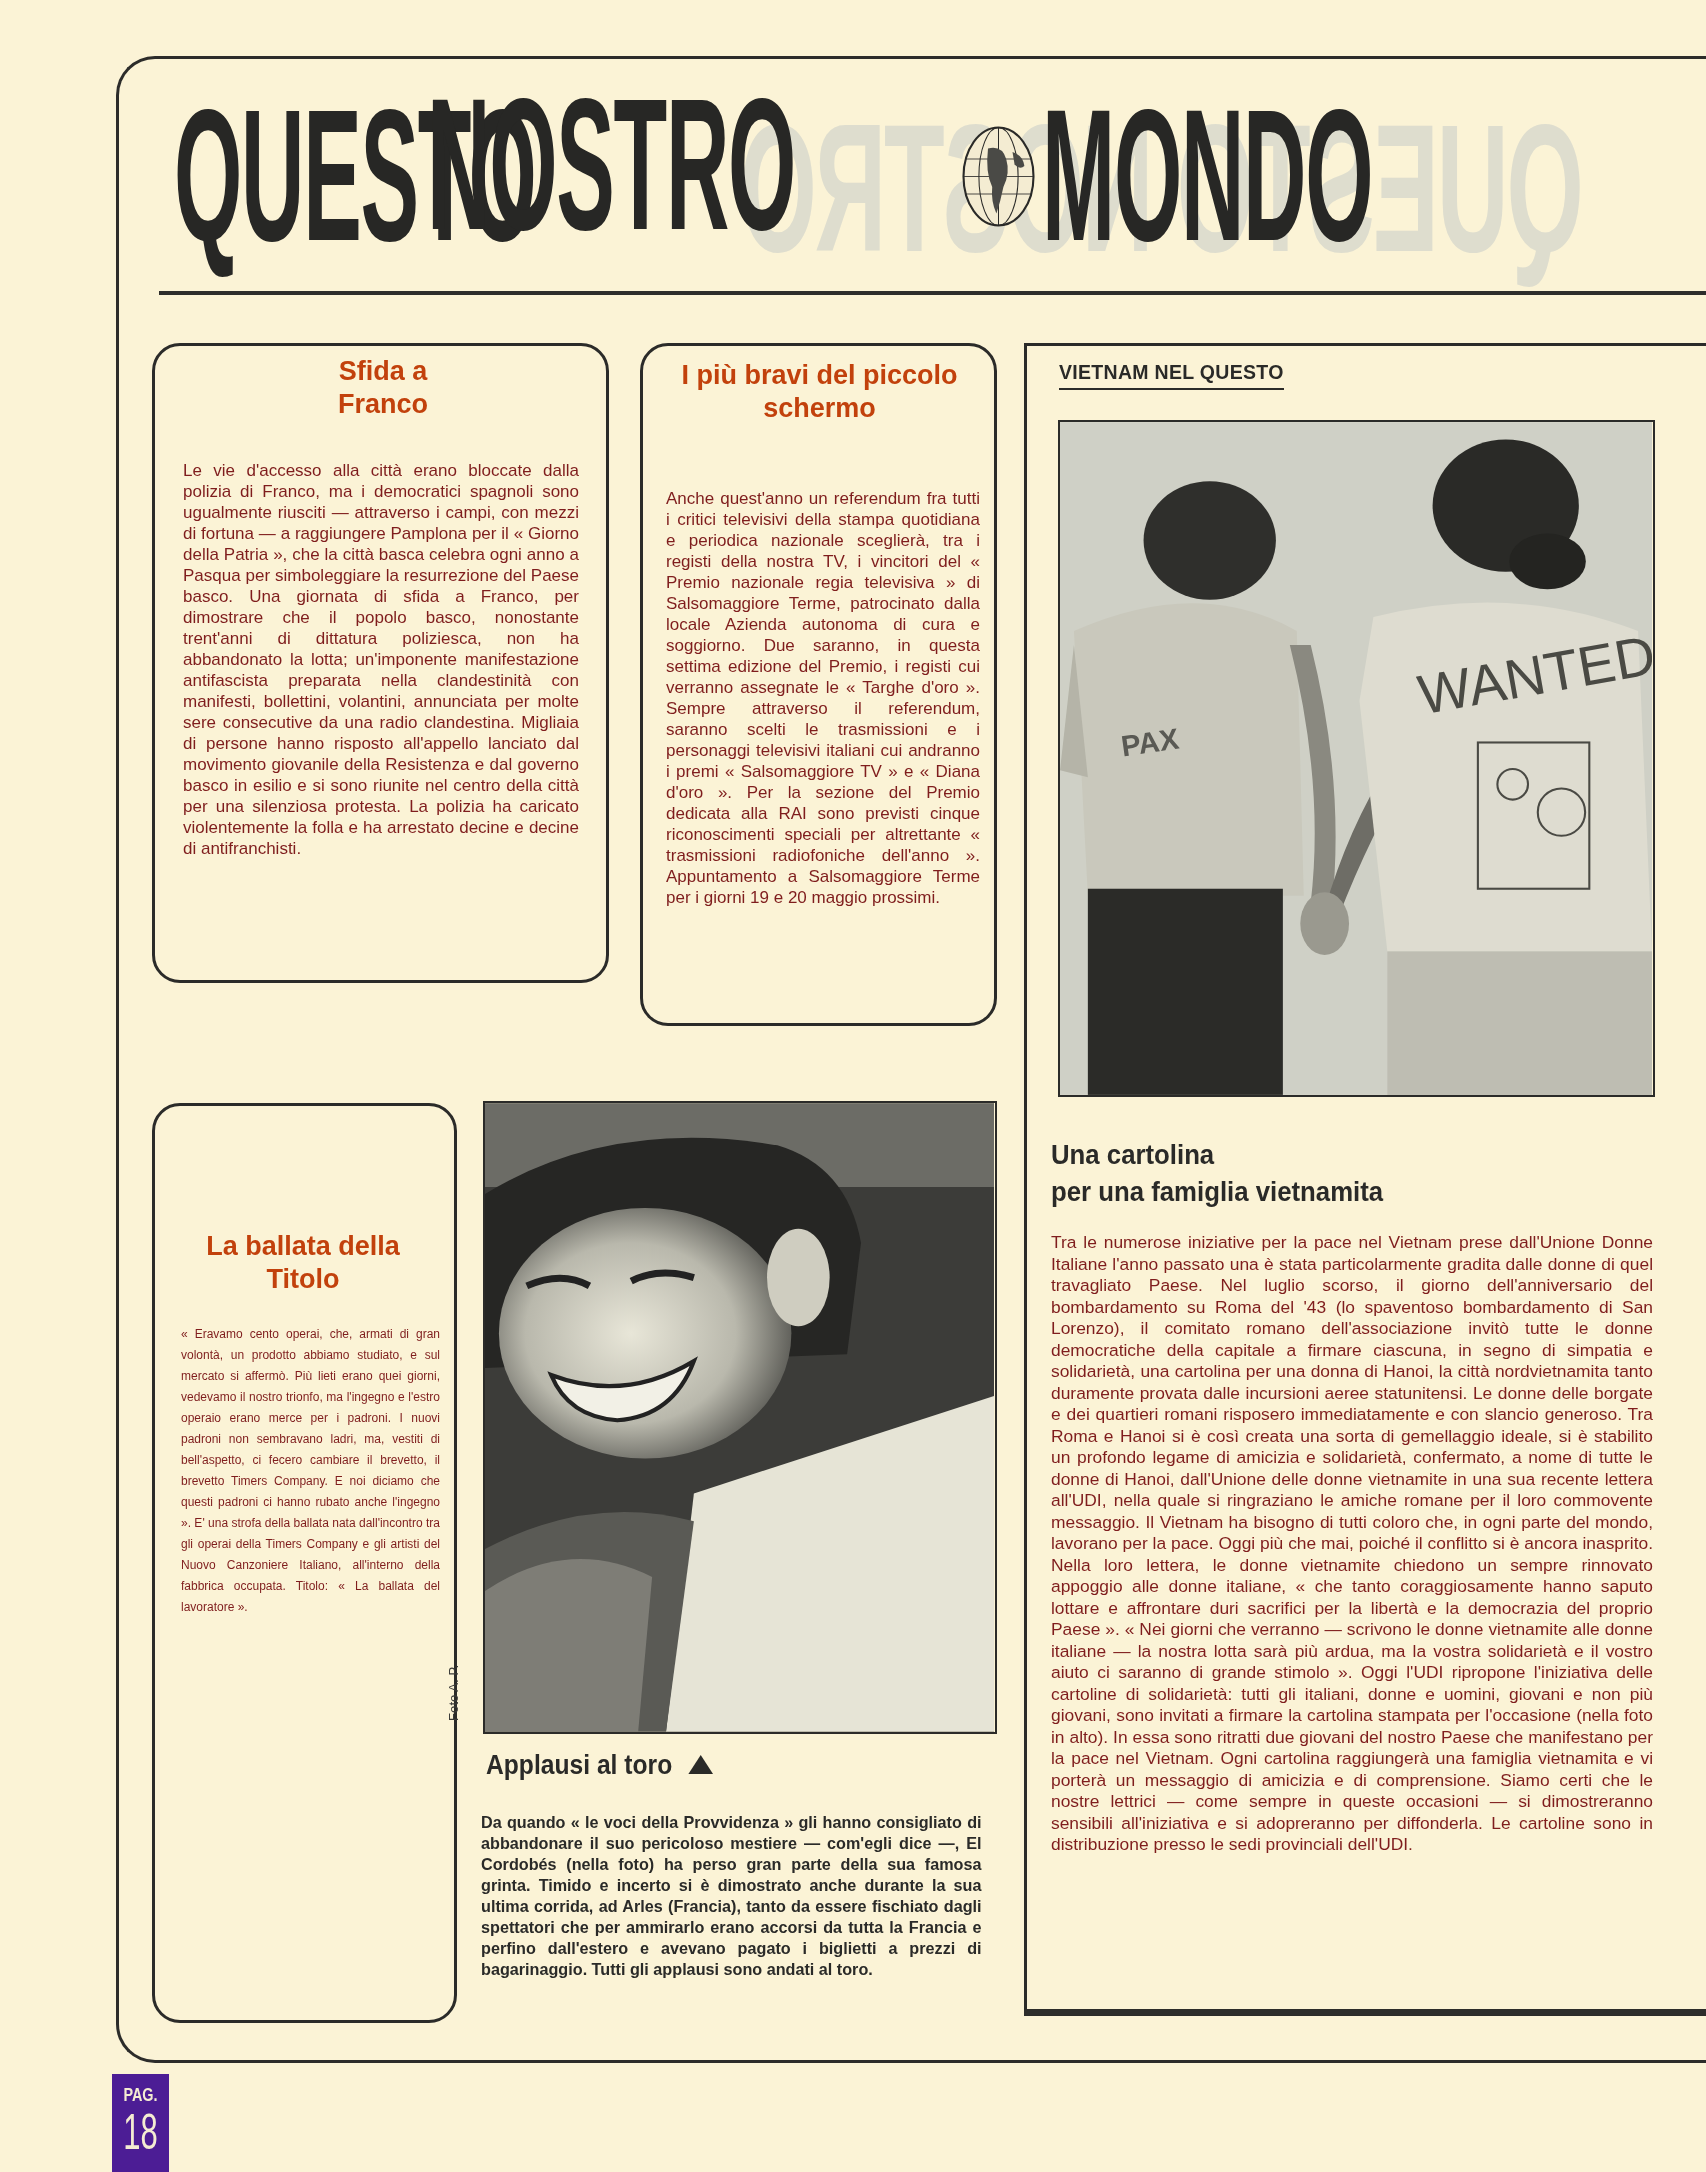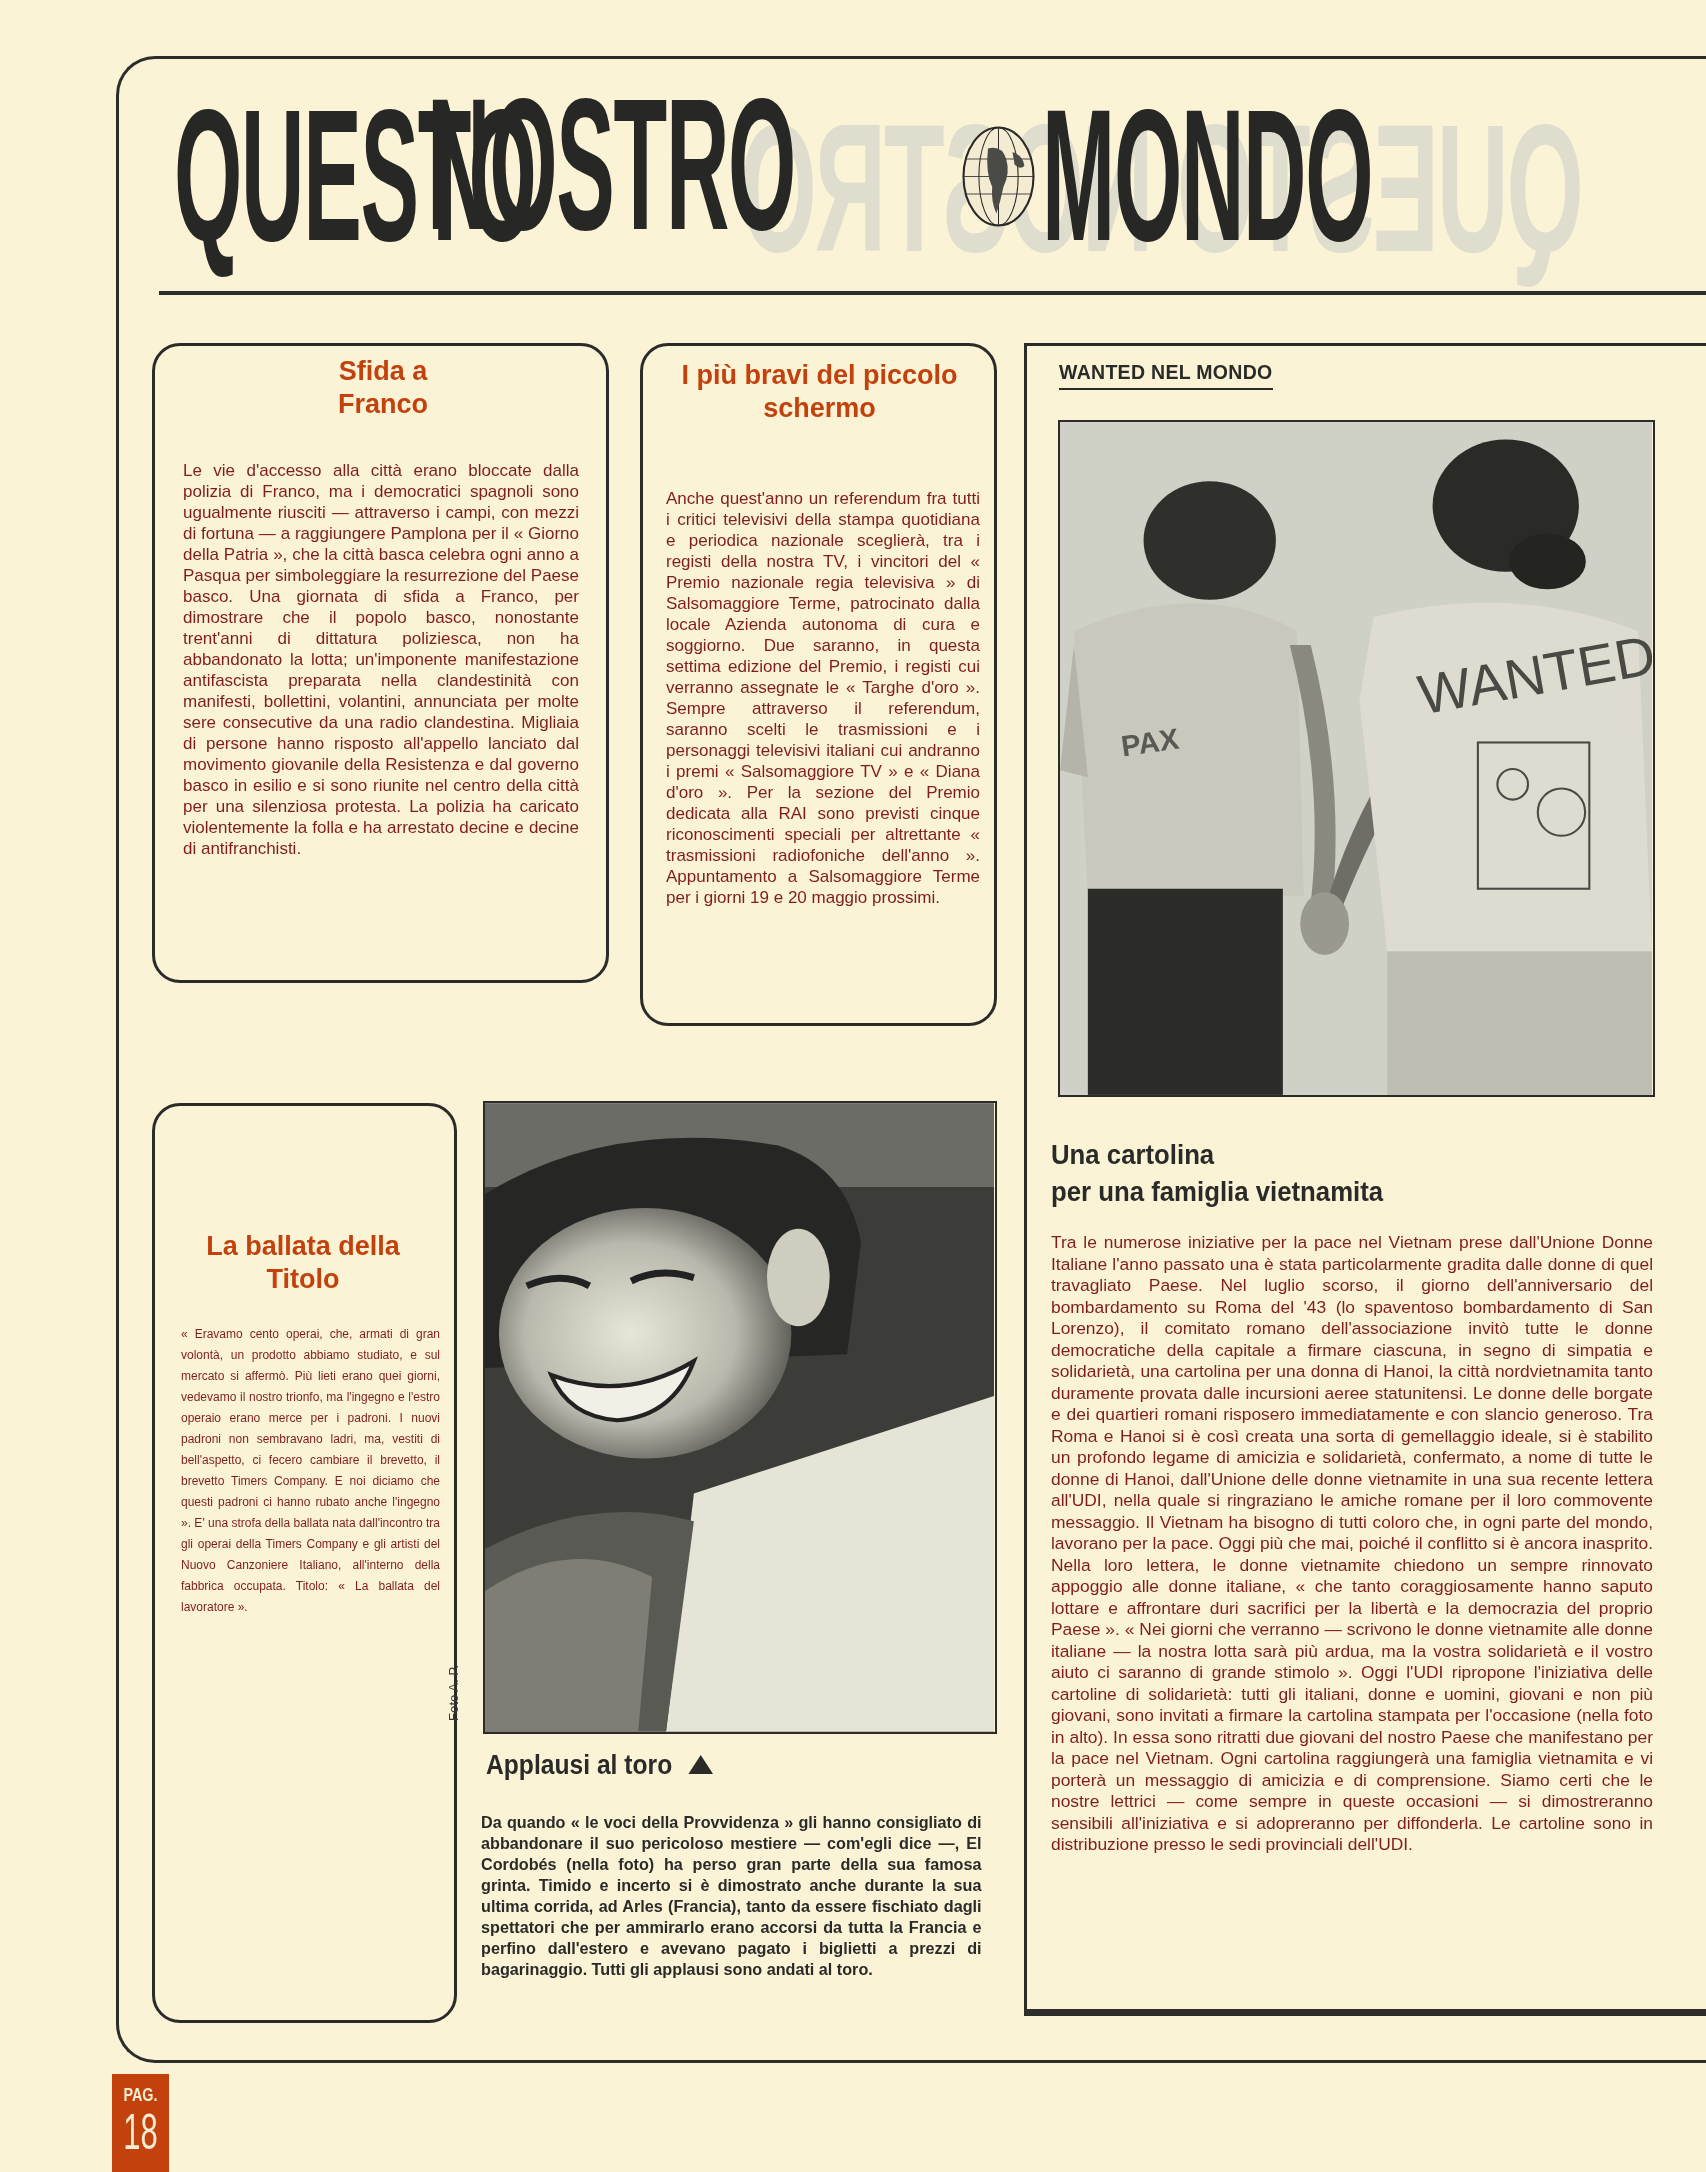--- a/index.html
+++ b/index.html
@@ -125,21 +125,21 @@
       transform: scaleX(1); transform-origin: left top;
     }
 
     #rule-bottom-right {
       left: 1024px; top: 2009px; width: 683px; height: 5.6px; background: #2d2d2b;
     }
 
     
     #page-badge {
       left: 112px; top: 2074px; width: 57px; height: 98px;
-      background: #c2410c; color: #f4ecd2; text-align: center;
+      background: #4c1d95; color: #f4ecd2; text-align: center;
       box-sizing: border-box; padding-top: 11px;
     }
     #page-label { font-size: 18px; font-weight: bold; line-height: 21px;
       transform: scaleX(0.8); display: block; }
     #page-num { font-size: 50px; line-height: 53px; display: block;
       transform: scaleX(0.62); }
 
     
     svg { display: block; }
   </style>
@@ -214,21 +214,21 @@
 </div>
 <div id="photo-credit" class="abs">Foto A. P.</div>
 
 <div id="applausi-title" class="abs">
   <span>Applausi al toro</span>
   <span id="triangle-icon"></span>
 </div>
 <p id="applausi-text" class="abs" style="margin:0;">Da quando « le voci della Provvidenza » gli hanno consigliato di abbandonare il suo pericoloso mestiere — com'egli dice —, El Cordobés (nella foto) ha perso gran parte della sua famosa grinta. Timido e incerto si è dimostrato anche durante la sua ultima corrida, ad Arles (Francia), tanto da essere fischiato dagli spettatori che per ammirarlo erano accorsi da tutta la Francia e perfino dall'estero e avevano pagato i biglietti a prezzi di bagarinaggio. Tutti gli applausi sono andati al toro.</p>
 
 <div id="box-vietnam" class="abs"></div>
-<div id="vietnam-kicker" class="abs">WANTED NEL MONDO</div>
+<div id="vietnam-kicker" class="abs">VIETNAM NEL QUESTO</div>
 
 <div id="photo-vietnam" class="abs photo" title="Due giovani di spalle, mano nella mano, con magliette disegnate">
   <svg width="592" height="673" viewBox="0 0 850 966">
     <rect width="850" height="966" fill="#cfd0c6"></rect>
 
     <ellipse cx="215" cy="170" rx="95" ry="85" fill="#2f2f2c"></ellipse>
     <path d="M20 300 Q200 220 340 300 L350 680 L40 680 Z" fill="#c9c8bc"></path>
     <path d="M20 320 L0 500 L40 510 Z" fill="#b5b4a8"></path>
     <rect x="40" y="670" width="280" height="296" fill="#2b2b28"></rect>
     <text x="90" y="480" font-family="Liberation Sans, sans-serif" font-size="42" font-weight="bold" fill="#5a5a54" transform="rotate(-8 90 480)">PAX</text>

